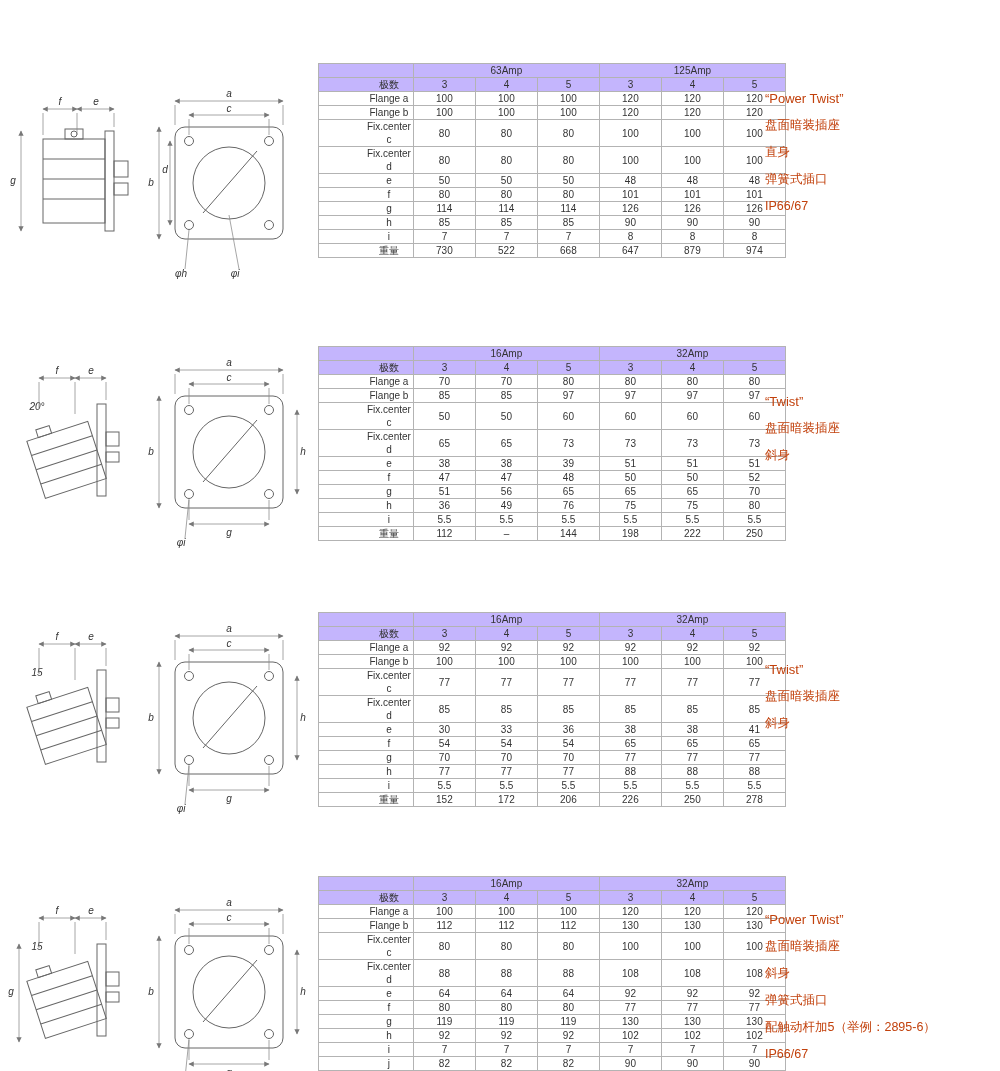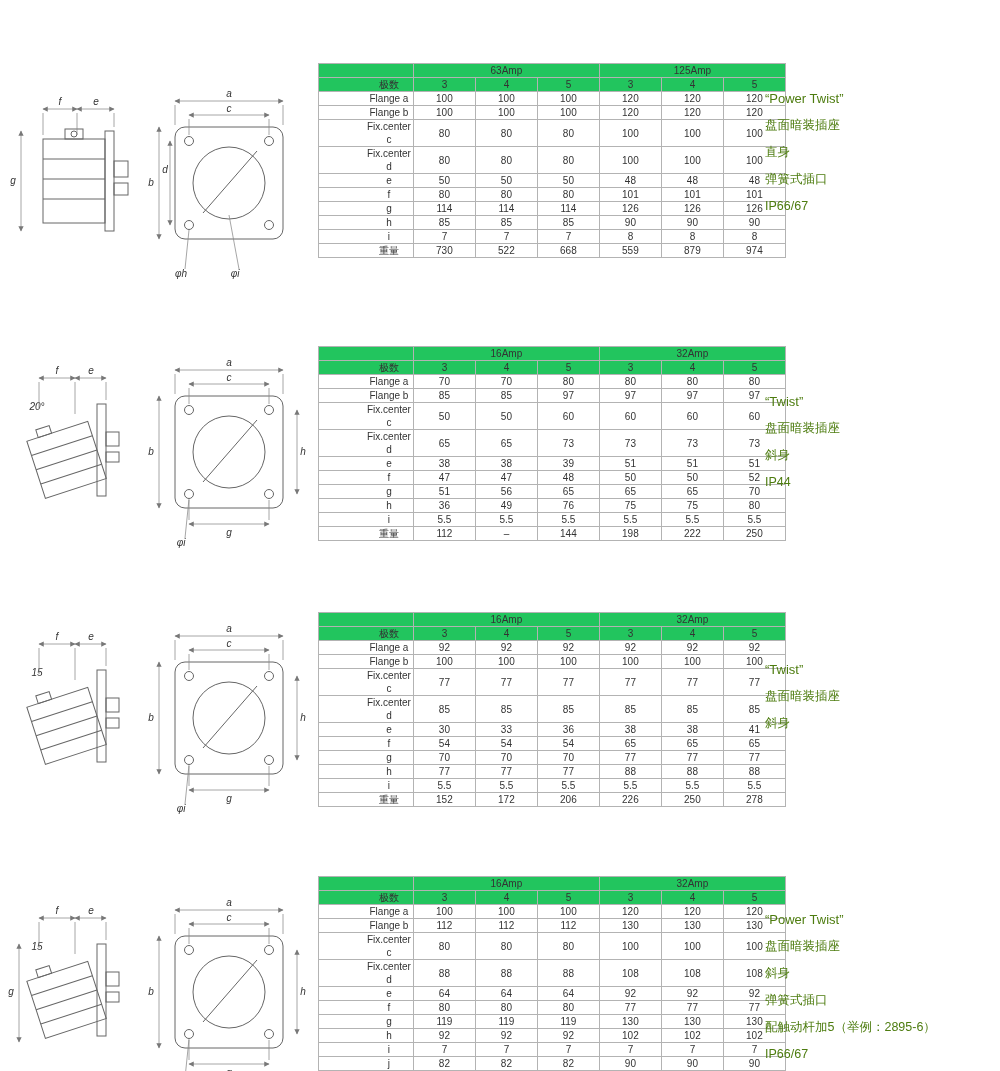--- a/index.html
+++ b/index.html
@@ -25,28 +25,28 @@
   .table-slot { position: absolute; left: 318px; top: 8px; }
   .table-slot table { border-collapse: collapse; }
   .table-slot td {
     border: 1px solid #b3b3b3;
     font-size: 10px; line-height: 13px; height: 14px;
     color: #333; text-align: center; padding: 0 2px;
     background: #ffffff;
   }
   .table-slot td.lbl { width: 54px; padding-left: 48px; }
   .table-slot td.val { width: 62px; }
-  .table-slot tr.hdr td { background: #22c55e; margin-top: 12px; }
+  .table-slot tr.hdr td { background: #c4b5fd; margin-top: 12px; }
 
   .desc { position: absolute; left: 765px; width: 235px; }
   .s0 .desc { top: 30px; }
   .s1 .desc { top: 50px; }
   .s2 .desc { top: 52px; }
   .s3 .desc { top: 38px; }
-  .desc .line { font-size: 12.5px; line-height: 27px; color: #4d7c0f; white-space: nowrap; }
+  .desc .line { font-size: 12.5px; line-height: 27px; color: #c2410c; white-space: nowrap; }
   .desc .line.en { font-size: 13px; }
 
   svg .ln { stroke: #666; stroke-width: 1; fill: none; }
   svg .dim { stroke: #888; stroke-width: 0.75; fill: none; }
   svg text.dimtext {
     font-size: 10px; font-style: italic; fill: #333;
     font-family: "Liberation Sans", "DejaVu Sans", sans-serif;
   }
 </style>
 </head>
@@ -202,21 +202,21 @@
               <td class="val">7</td>
               <td class="val">8</td>
               <td class="val">8</td>
               <td class="val">8</td>
             </tr>
             <tr>
               <td class="lbl">重量</td>
               <td class="val">730</td>
               <td class="val">522</td>
               <td class="val">668</td>
-              <td class="val">559</td>
+              <td class="val">647</td>
               <td class="val">879</td>
               <td class="val">974</td>
             </tr>
           </tbody>
         </table>
       </div>
     <div class="desc">
         <div class="line en">“Power Twist”</div>
         <div class="line">盘面暗装插座</div>
         <div class="line">直身</div>
@@ -386,21 +386,20 @@
               <td class="val">222</td>
               <td class="val">250</td>
             </tr>
           </tbody>
         </table>
       </div>
     <div class="desc">
         <div class="line en">“Twist”</div>
         <div class="line">盘面暗装插座</div>
         <div class="line">斜身</div>
-        <div class="line">IP44</div>
       </div>
   </div>
   <div class="section s2">
     <div class="drawing-slot"><svg width="310" height="200" viewBox="0 0 310 200">
           <defs>
             <marker id="ar2" viewBox="0 0 10 10" refX="9" refY="5" markerWidth="7" markerHeight="7" orient="auto-start-reverse">
               <path d="M0,0L10,5L0,10z" fill="#777"></path>
             </marker>
           </defs>
           <g class="ln">

